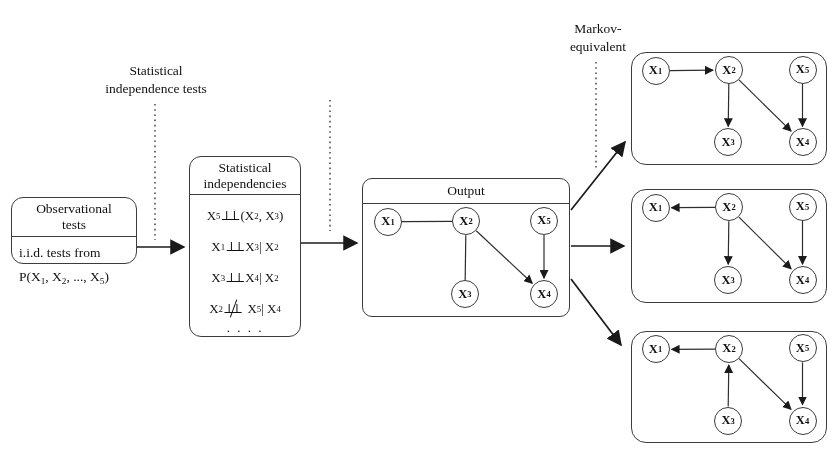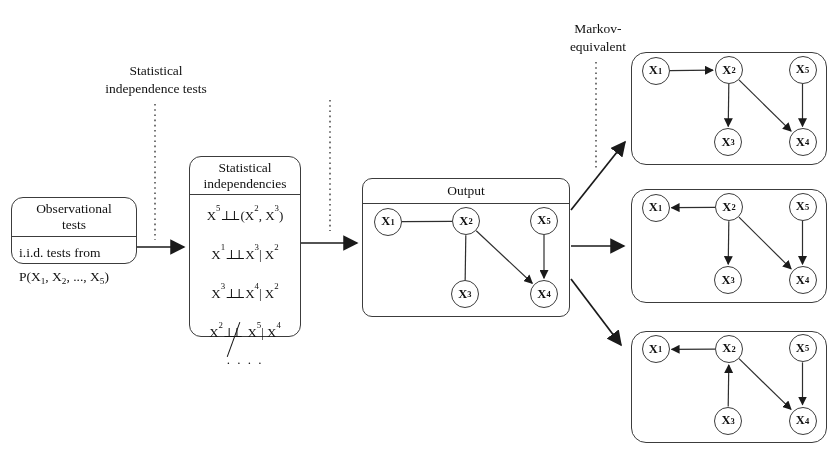--- a/index.html
+++ b/index.html
@@ -7,21 +7,21 @@
     position:relative;width:838px;height:460px;background:#ffffff;overflow:hidden;
     font-family:"Liberation Serif","DejaVu Serif","DejaVu Sans",serif;color:#111;
   }
   svg.layer{position:absolute;left:0;top:0;width:838px;height:460px;z-index:1;}
   .box{position:absolute;border:1.2px solid #3c3c3c;border-radius:12px;background:transparent;z-index:2;box-sizing:border-box;}
   .box-title{text-align:center;font-size:13.5px;line-height:1.22;padding-top:3px;border-bottom:1.1px solid #3c3c3c;box-sizing:border-box;}
   .box-title.single{display:flex;align-items:center;justify-content:center;padding-top:0;}
   .obs-body{font-size:13.5px;padding:4px 5px 0 7px;line-height:1.75;}
   .it{}
   .stat-body{padding-top:5px;}
-  .stat-line{height:31px;display:flex;justify-content:center;font-size:13px;white-space:nowrap;margin-top:8px;}
+  .stat-line{height:31px;display:flex;align-items:center;justify-content:center;font-size:13px;white-space:nowrap;}
   .stat-ellipsis{text-align:center;font-size:13px;line-height:8px;letter-spacing:2px;}
   .gbox{border-radius:15px;}
   .node{
     position:absolute;width:28px;height:28px;border:1.2px solid #3c3c3c;border-radius:50%;
     background:#fff;display:flex;align-items:center;justify-content:center;
     font-weight:bold;font-size:12.5px;z-index:3;box-sizing:border-box;white-space:nowrap;
   }
   sub{font-size:0.68em;vertical-align:-0.28em;line-height:0;}
   .flabel{position:absolute;transform:translateX(-50%);text-align:center;font-size:13.5px;line-height:1.3;z-index:2;white-space:nowrap;}
   .ii{letter-spacing:-0.34em;margin-right:0.34em;display:inline-block;}

